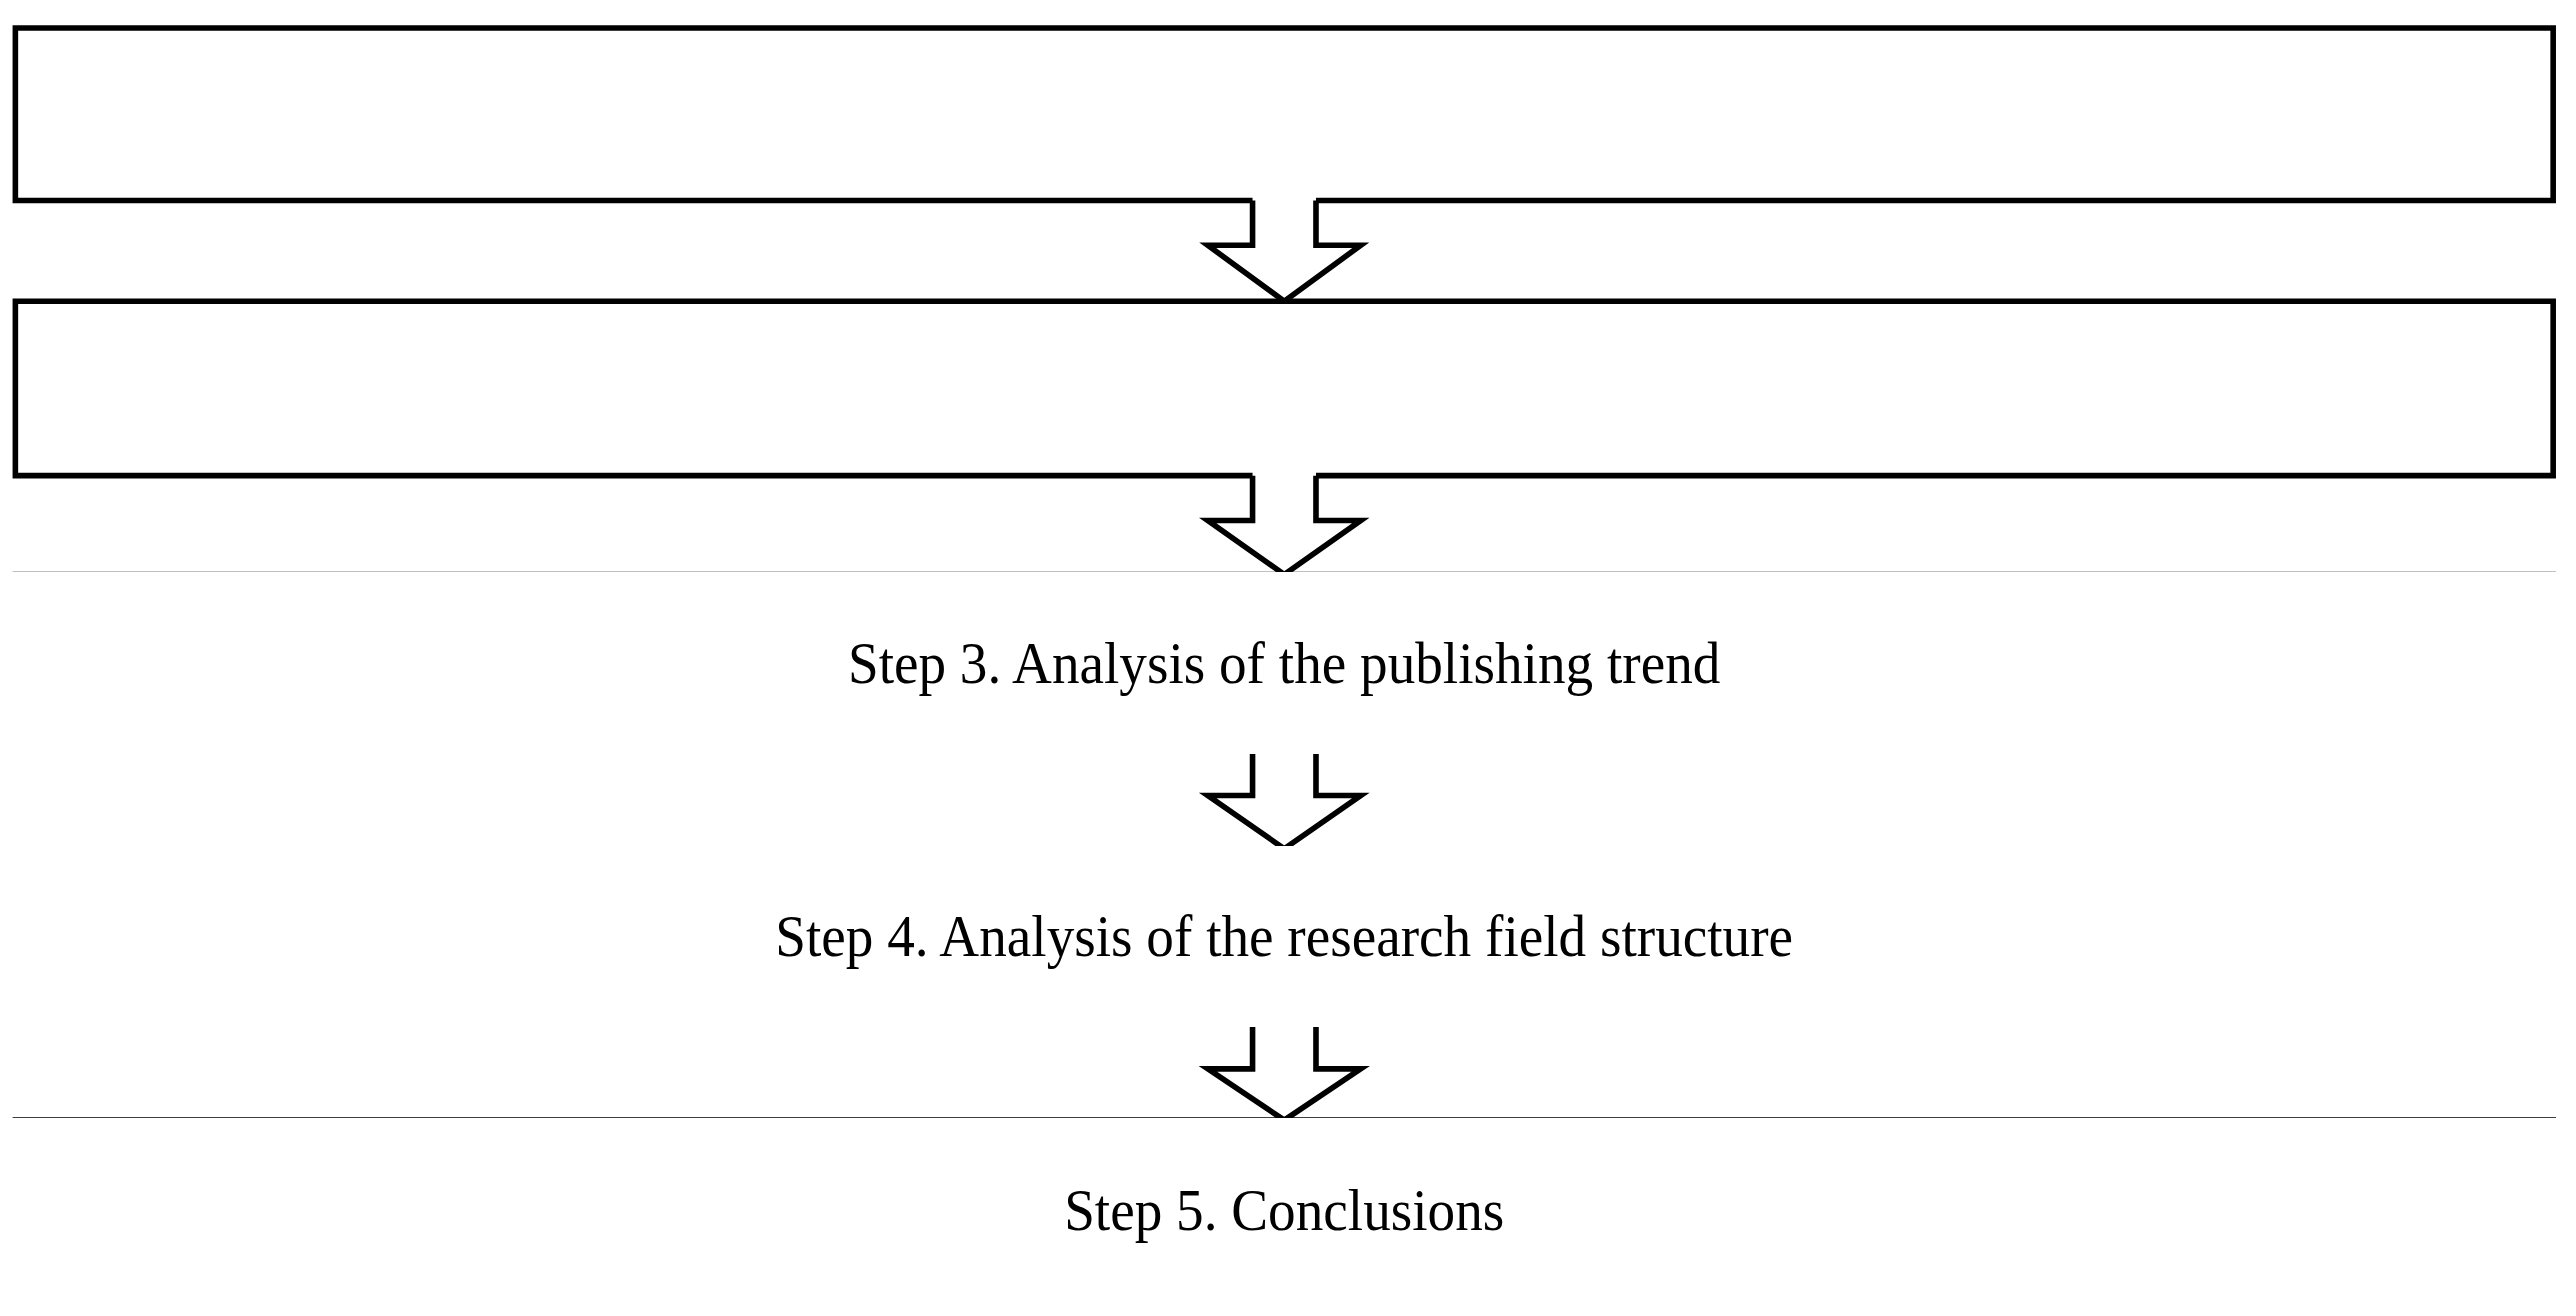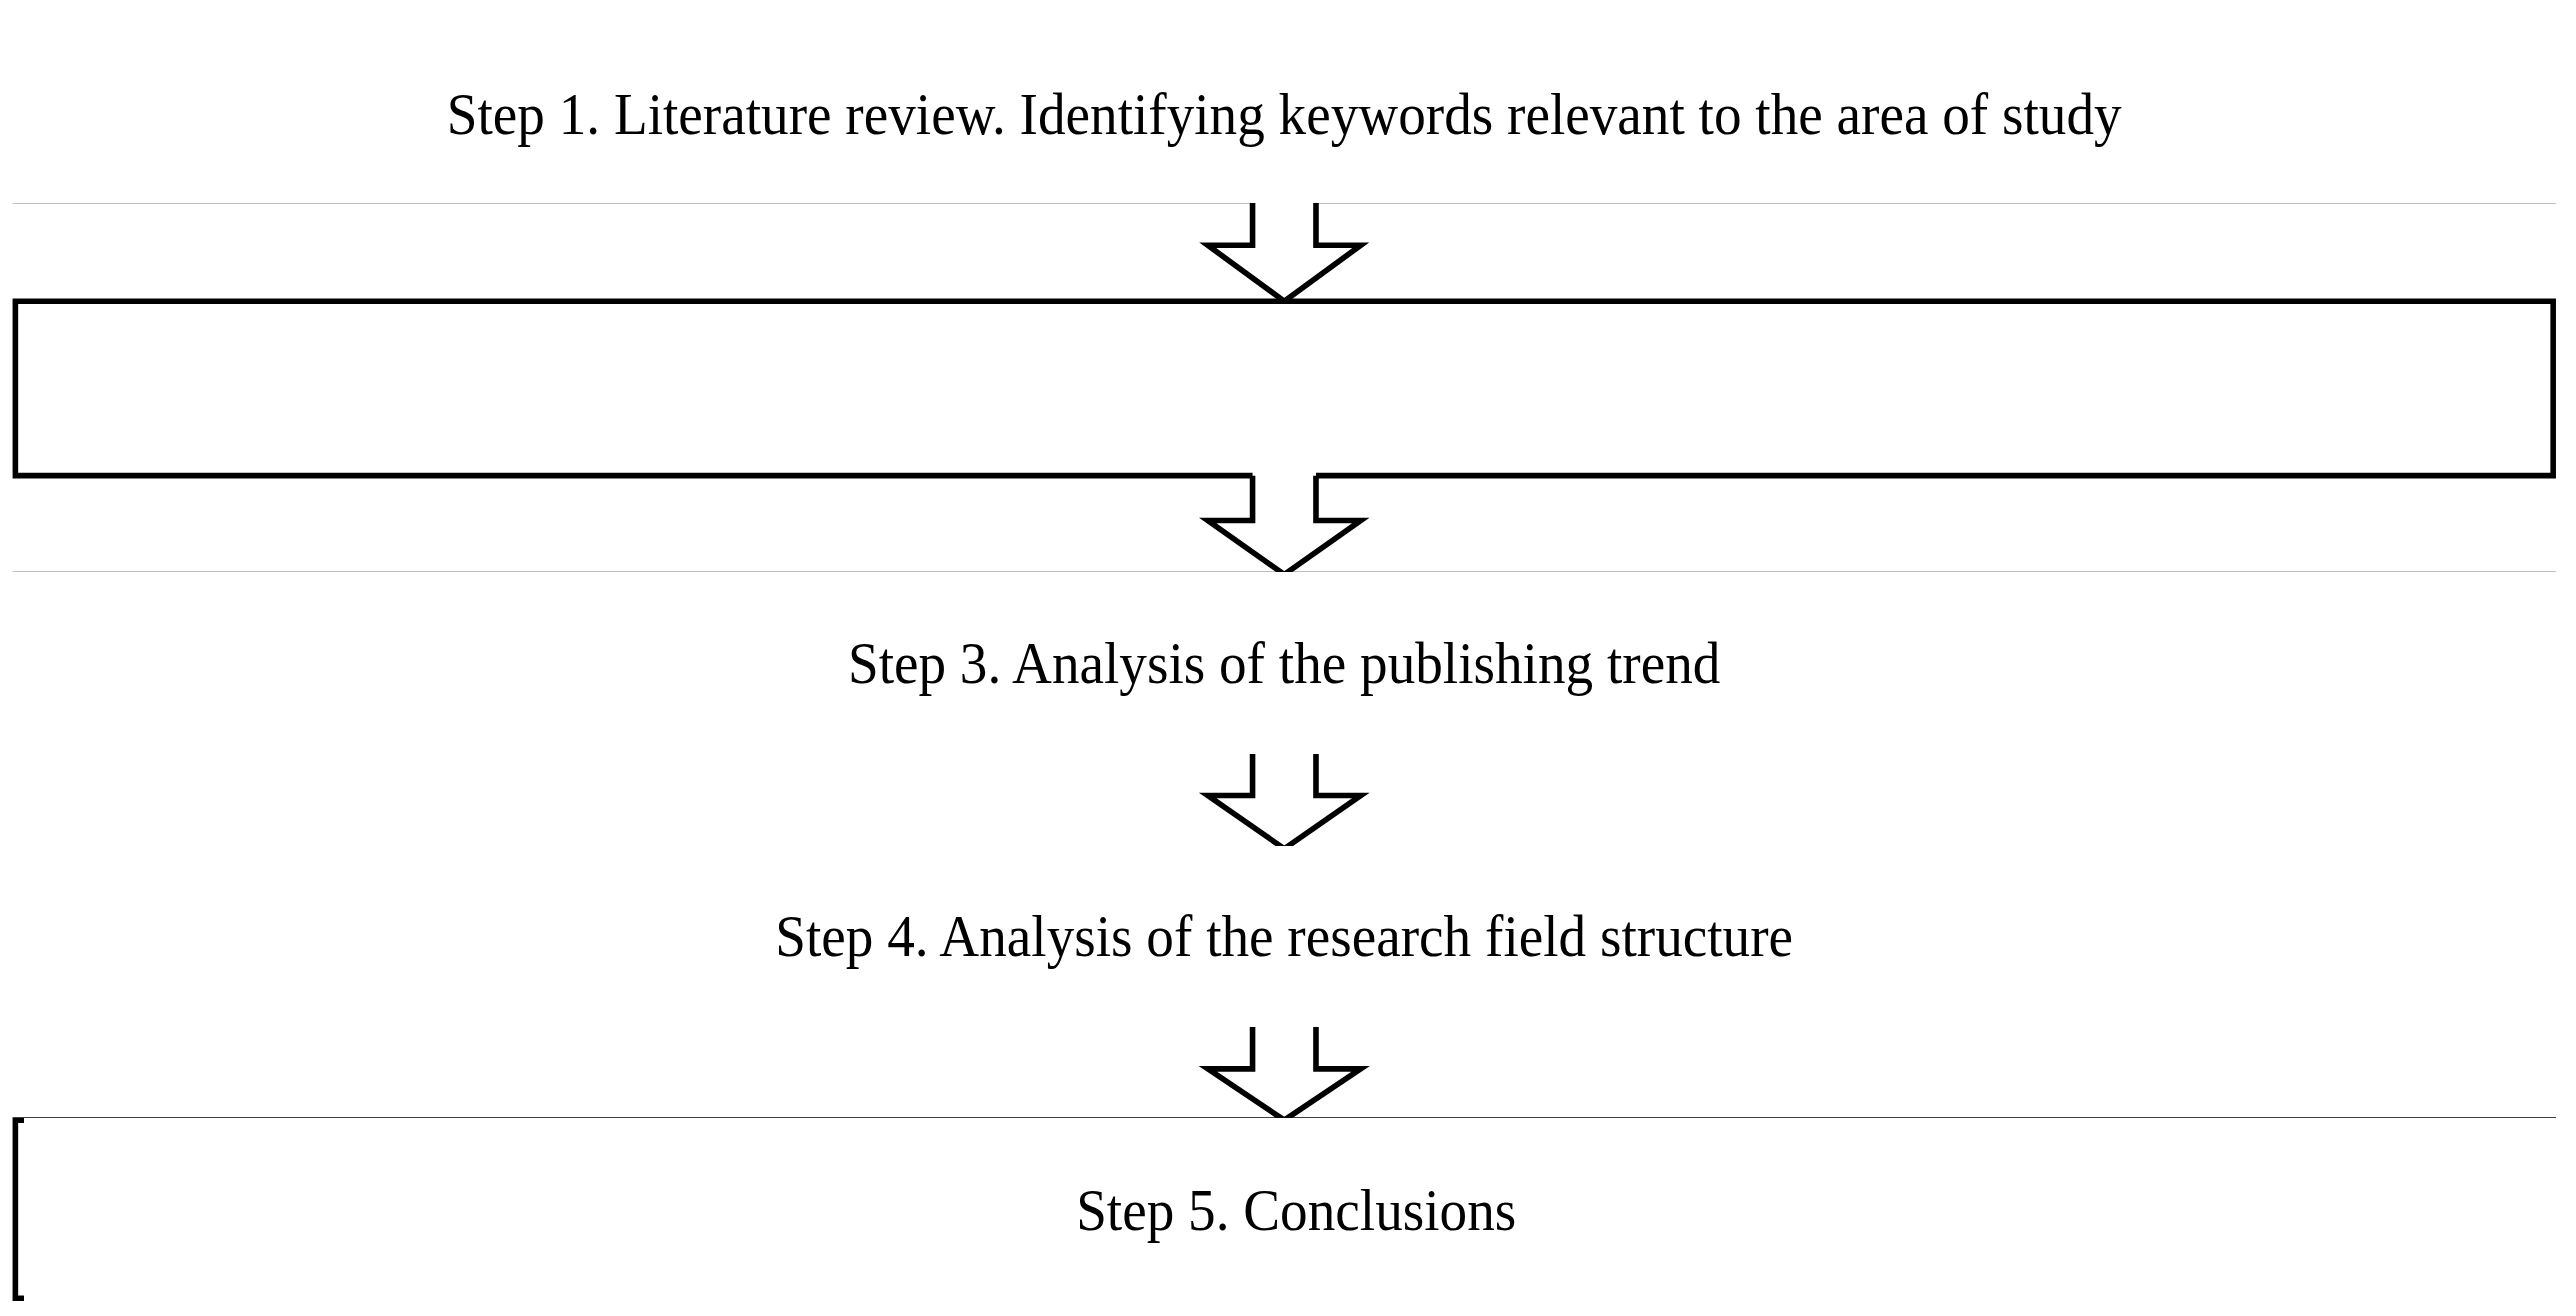--- a/index.html
+++ b/index.html
@@ -65,27 +65,24 @@
         <path d="M 1410.5 215 L 1410.5 263 L 1458.5 263 L 1376.5 323" fill="none" stroke="#000000" stroke-width="6" stroke-linejoin="miter" stroke-linecap="butt"></path>
         <path d="M 1342.5 510 L 1342.5 558 L 1294.5 558 L 1376.5 616" fill="none" stroke="#000000" stroke-width="6" stroke-linejoin="miter" stroke-linecap="butt"></path>
         <path d="M 1410.5 510 L 1410.5 558 L 1458.5 558 L 1376.5 616" fill="none" stroke="#000000" stroke-width="6" stroke-linejoin="miter" stroke-linecap="butt"></path>
         <path d="M 1342.5 805 L 1342.5 853 L 1294.5 853 L 1376.5 910" fill="none" stroke="#000000" stroke-width="6" stroke-linejoin="miter" stroke-linecap="butt"></path>
         <path d="M 1410.5 805 L 1410.5 853 L 1458.5 853 L 1376.5 910" fill="none" stroke="#000000" stroke-width="6" stroke-linejoin="miter" stroke-linecap="butt"></path>
         <path d="M 1342.5 1098 L 1342.5 1146 L 1294.5 1146 L 1376.5 1201" fill="none" stroke="#000000" stroke-width="6" stroke-linejoin="miter" stroke-linecap="butt"></path>
         <path d="M 1410.5 1098 L 1410.5 1146 L 1458.5 1146 L 1376.5 1201" fill="none" stroke="#000000" stroke-width="6" stroke-linejoin="miter" stroke-linecap="butt"></path>
       </g>
   </svg>
 
-  <div class="step-box" id="box-0" style="left: 12px; top: 25px; width: 2544px; height: 178px; background: rgb(255, 255, 255);">
-    <span class="step-label">Step 1. Literature review. Identifying keywords relevant to the area of study</span>
-  </div>
   <div class="step-box" id="box-2" style="left: 12px; top: 572px; width: 2544px; height: 182px; background: rgb(255, 255, 255);">
     <span class="step-label">Step 3. Analysis of the publishing trend</span>
   </div>
   <div class="step-box" id="box-3" style="left: 12px; top: 846px; width: 2544px; height: 181px; background: rgb(255, 255, 255);">
     <span class="step-label">Step 4. Analysis of the research field structure</span>
   </div>
-  <div class="step-box" id="box-4" style="left: 24px; top: 1118px; width: 2544px; height: 184px; background: rgb(255, 255, 255);">
+  <div class="step-box" id="box-4" style="left: 12px; top: 1118px; width: 2544px; height: 184px; background: rgb(255, 255, 255);">
     <span class="step-label">Step 5. Conclusions</span>
   </div>
 
 </div>
 
 
 </body></html>

